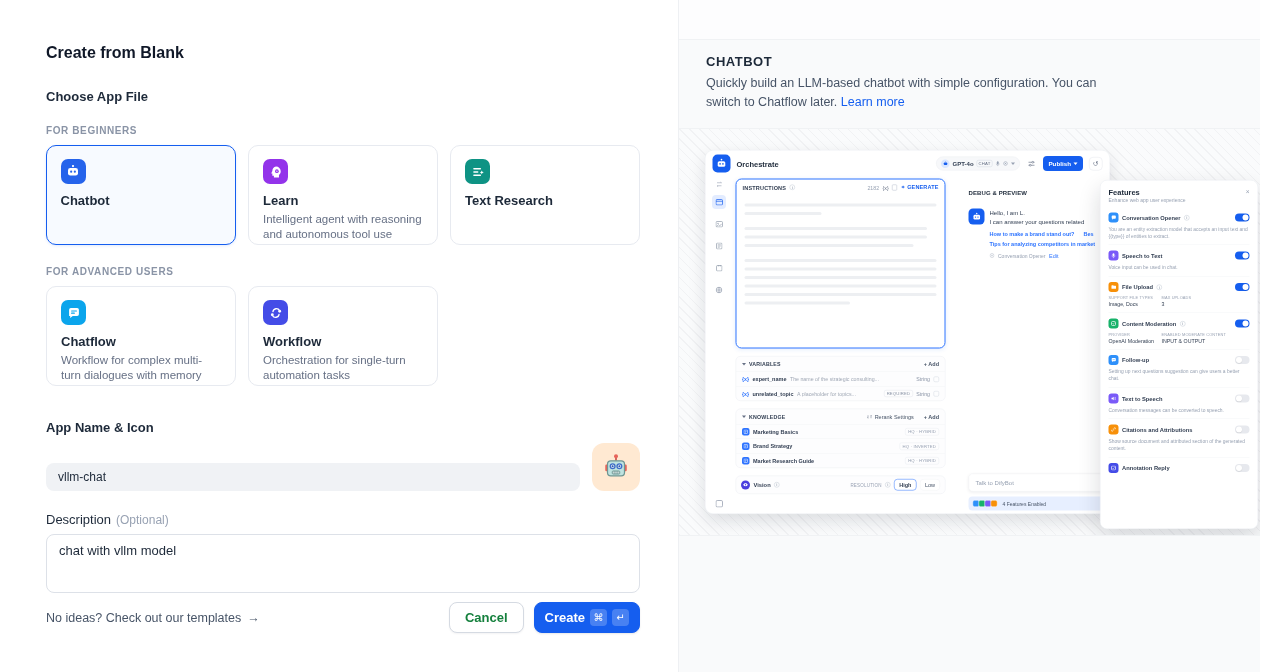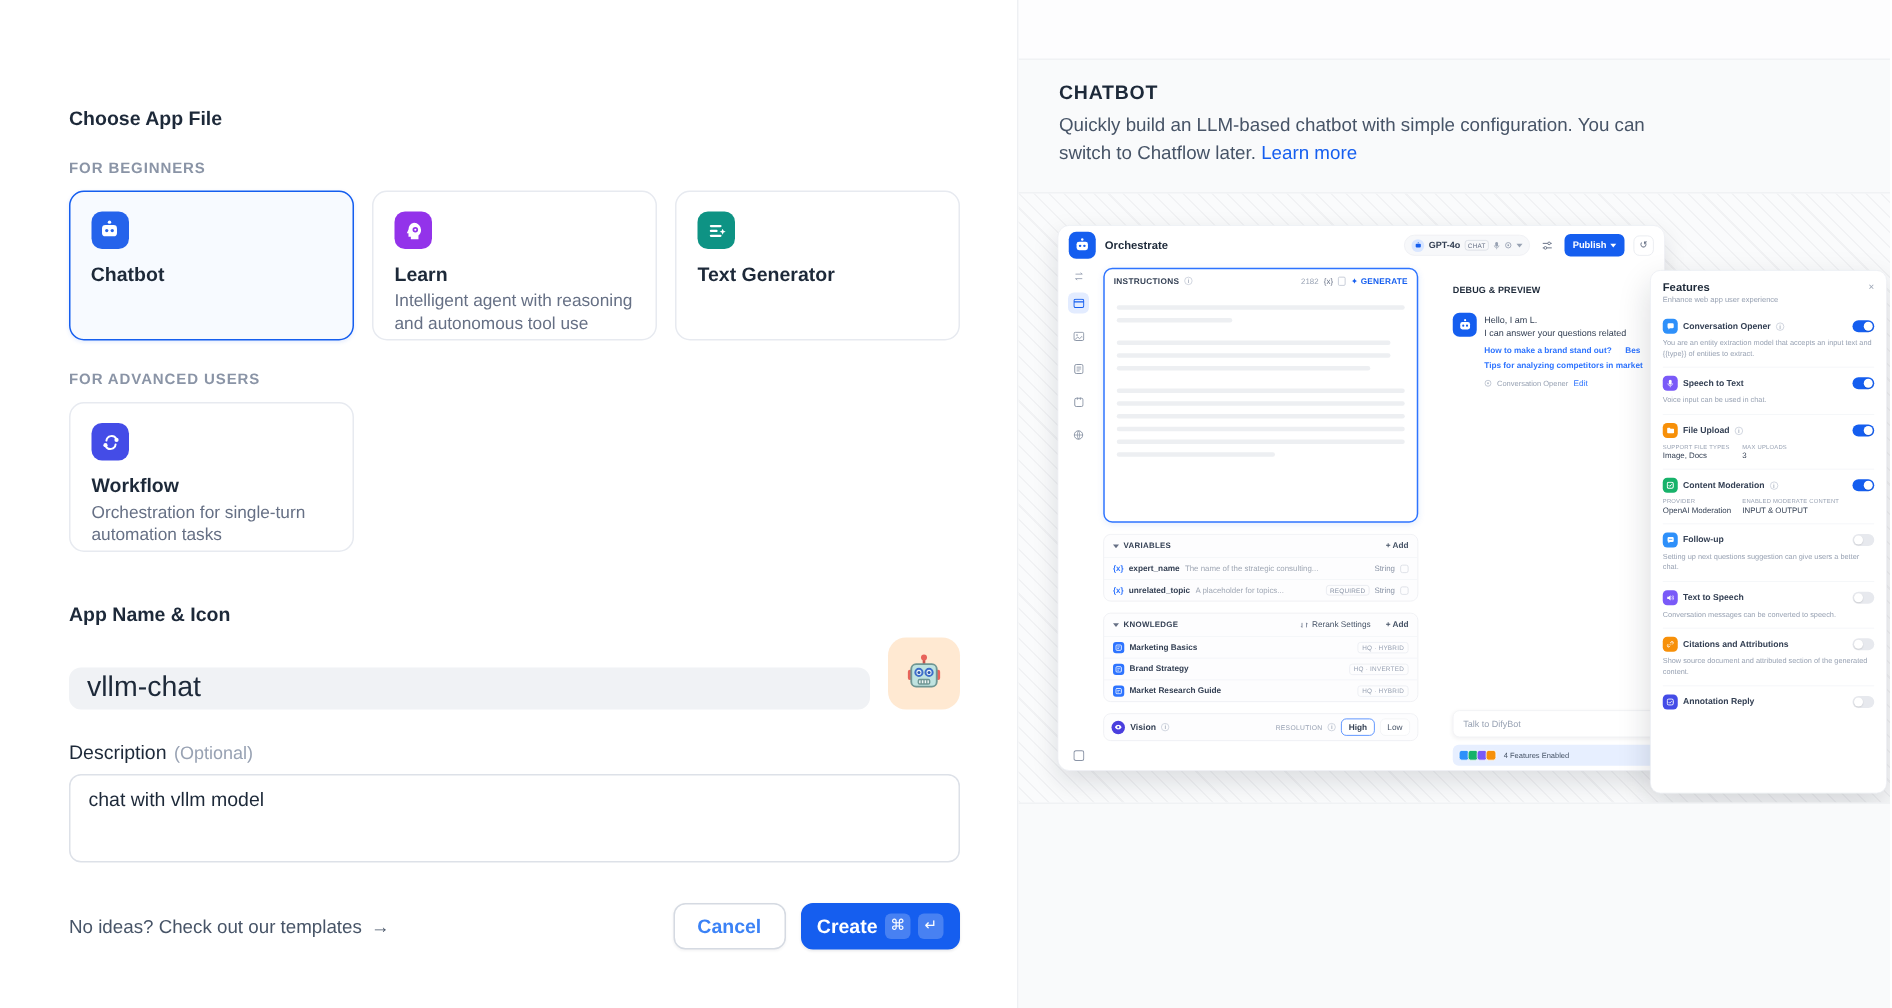--- a/index.html
+++ b/index.html
@@ -20,38 +20,38 @@
           padding:13px 14px; cursor:pointer; }
   .card.selected { border:1.5px solid #155eef; background:#f7faff;
                    box-shadow:0 1px 3px rgba(21,94,239,.12); padding:12.5px 13.5px; }
   .app-ico { width:25px; height:25px; border-radius:7px; display:flex; align-items:center;
              justify-content:center; color:#fff; }
   .card-name { font-size:13px; font-weight:700; color:#1d2939; margin-top:9px; }
   .card-desc { font-size:11.5px; color:#667085; line-height:1.32; margin-top:4px; }
   .name-label { font-size:13px; font-weight:700; color:#1d2939; margin-top:34px; }
   .name-row { display:flex; align-items:flex-end; gap:12px; margin-top:8px; }
   .name-input { flex:1; height:28px; background:#f0f2f5; border:none; border-radius:8px;
-                padding:0 12px; font-size:19px; color:#1d2939; outline:none;
+                padding:0 12px; font-size:12px; color:#1d2939; outline:none;
                 font-family:inherit; }
   .icon-picker { width:48px; height:48px; border-radius:12px; background:#ffe9d2;
                  display:flex; align-items:center; justify-content:center; cursor:pointer; }
   .desc-label-row { margin-top:21px; display:flex; align-items:baseline; gap:5px; }
   .desc-label { font-size:13px; font-weight:400; color:#1d2939; }
   .desc-optional { font-size:12px; color:#98a2b3; }
   .desc-area { width:100%; height:59px; margin-top:7px; border:1px solid #dde1e8;
                border-radius:8px; background:#fff; padding:8px 12px; font-size:13px;
                color:#1d2939; resize:none; outline:none; font-family:inherit; }
   .footer { position:absolute; left:46px; right:38px; bottom:39px; display:flex;
             align-items:center; justify-content:space-between; }
   .tpl-link { font-size:12.5px; color:#475467; cursor:pointer; display:flex; gap:6px;
               align-items:center; }
   .footer-btns { display:flex; gap:10px; }
   .btn { height:31px; border-radius:8px; font-size:13px; font-weight:700; display:flex;
          align-items:center; justify-content:center; cursor:pointer; }
-  .btn-cancel { background:#fff; border:1px solid #d5dae2; color:#3b82f6; padding:0 15px;
+  .btn-cancel { background:#fff; border:1px solid #d5dae2; color:#15803d; padding:0 15px;
                 box-shadow:0 1px 2px rgba(16,24,40,.05); }
   .btn-create { background:#155eef; border:1px solid #155eef; color:#fff; padding:0 10px;
                 gap:5px; box-shadow:0 1px 2px rgba(16,24,40,.1); }
   .kbd { width:17px; height:17px; border-radius:4px; background:rgba(255,255,255,.22);
          font-size:10px; display:flex; align-items:center; justify-content:center;
          font-weight:400; }
   
   .right { width:581px; height:672px; background:#f9fafb; }
   .r-top { height:40px; background:#fdfdfe; border-bottom:1px solid #f0f2f4; }
   .r-info { padding:14px 27px 16px; }
@@ -188,20 +188,21 @@
   .f-kv { display:flex; margin-top:7px; }
   .f-kv > div { min-width:106px; padding-right:10px; }
   .f-k { font-size:7.8px; color:#98a2b3; letter-spacing:.3px; text-transform:uppercase; }
   .f-v { font-size:10.5px; color:#344054; margin-top:2px; }
   svg { display:block; }
 </style>
 </head>
 <body>
 
 <div class="left">
+  <div class="h1">Create from Blank</div>
   <div class="section-title">Choose App File</div>
 
   <div class="group-label">FOR BEGINNERS</div>
   <div class="cards">
     <div class="card selected">
       <div class="app-ico" style="background: rgb(37, 99, 235);">
         <svg width="14" height="14" viewBox="0 0 16 16">
             <circle cx="8" cy="2.4" r="1.3" fill="#fff"></circle>
             <rect x="2.3" y="4.6" width="11.4" height="8.6" rx="2.6" fill="#fff"></rect>
             <circle cx="5.9" cy="8.8" r="1.25" fill="#2563eb"></circle>
@@ -223,26 +224,37 @@
     </div>
     <div class="card">
       <div class="app-ico" style="background: rgb(14, 147, 132);">
         <svg width="14" height="14" viewBox="0 0 16 16">
             <rect x="2.5" y="3.4" width="9" height="1.7" rx=".85" fill="#fff"></rect>
             <rect x="2.5" y="7.1" width="6" height="1.7" rx=".85" fill="#fff"></rect>
             <rect x="2.5" y="10.8" width="9" height="1.7" rx=".85" fill="#fff"></rect>
             <path d="M12.3 6.2l.7 1.6 1.6.7-1.6.7-.7 1.6-.7-1.6-1.6-.7 1.6-.7z" fill="#fff"></path>
           </svg>
       </div>
-      <div class="card-name">Text Generator</div>
+      <div class="card-name">Text Research</div>
     </div>
   </div>
 
   <div class="group-label">FOR ADVANCED USERS</div>
   <div class="cards">
+    <div class="card">
+      <div class="app-ico" style="background: rgb(11, 165, 236);">
+        <svg width="14" height="14" viewBox="0 0 16 16">
+            <path d="M2.4 4.2a2 2 0 0 1 2-2h7.2a2 2 0 0 1 2 2v5.2a2 2 0 0 1-2 2H6.5L3.6 13.6l.1-2.2h-1.3z" fill="#fff"></path>
+            <rect x="4.6" y="5" width="6.8" height="1.3" rx=".65" fill="#0ba5ec"></rect>
+            <rect x="4.6" y="7.5" width="4.4" height="1.3" rx=".65" fill="#0ba5ec"></rect>
+          </svg>
+      </div>
+      <div class="card-name">Chatflow</div>
+      <div class="card-desc">Workflow for complex multi-turn dialogues with memory</div>
+    </div>
     <div class="card">
       <div class="app-ico" style="background: rgb(68, 76, 231);">
         <svg width="14" height="14" viewBox="0 0 16 16">
             <path d="M4.5 6.5A4 4 0 0 1 12 5.2" stroke="#fff" stroke-width="1.5" fill="none" stroke-linecap="round"></path>
             <path d="M11.5 9.5A4 4 0 0 1 4 10.8" stroke="#fff" stroke-width="1.5" fill="none" stroke-linecap="round"></path>
             <circle cx="12.2" cy="6" r="1.6" fill="#fff"></circle>
             <circle cx="3.8" cy="10" r="1.6" fill="#fff"></circle>
           </svg>
       </div>
       <div class="card-name">Workflow</div>

